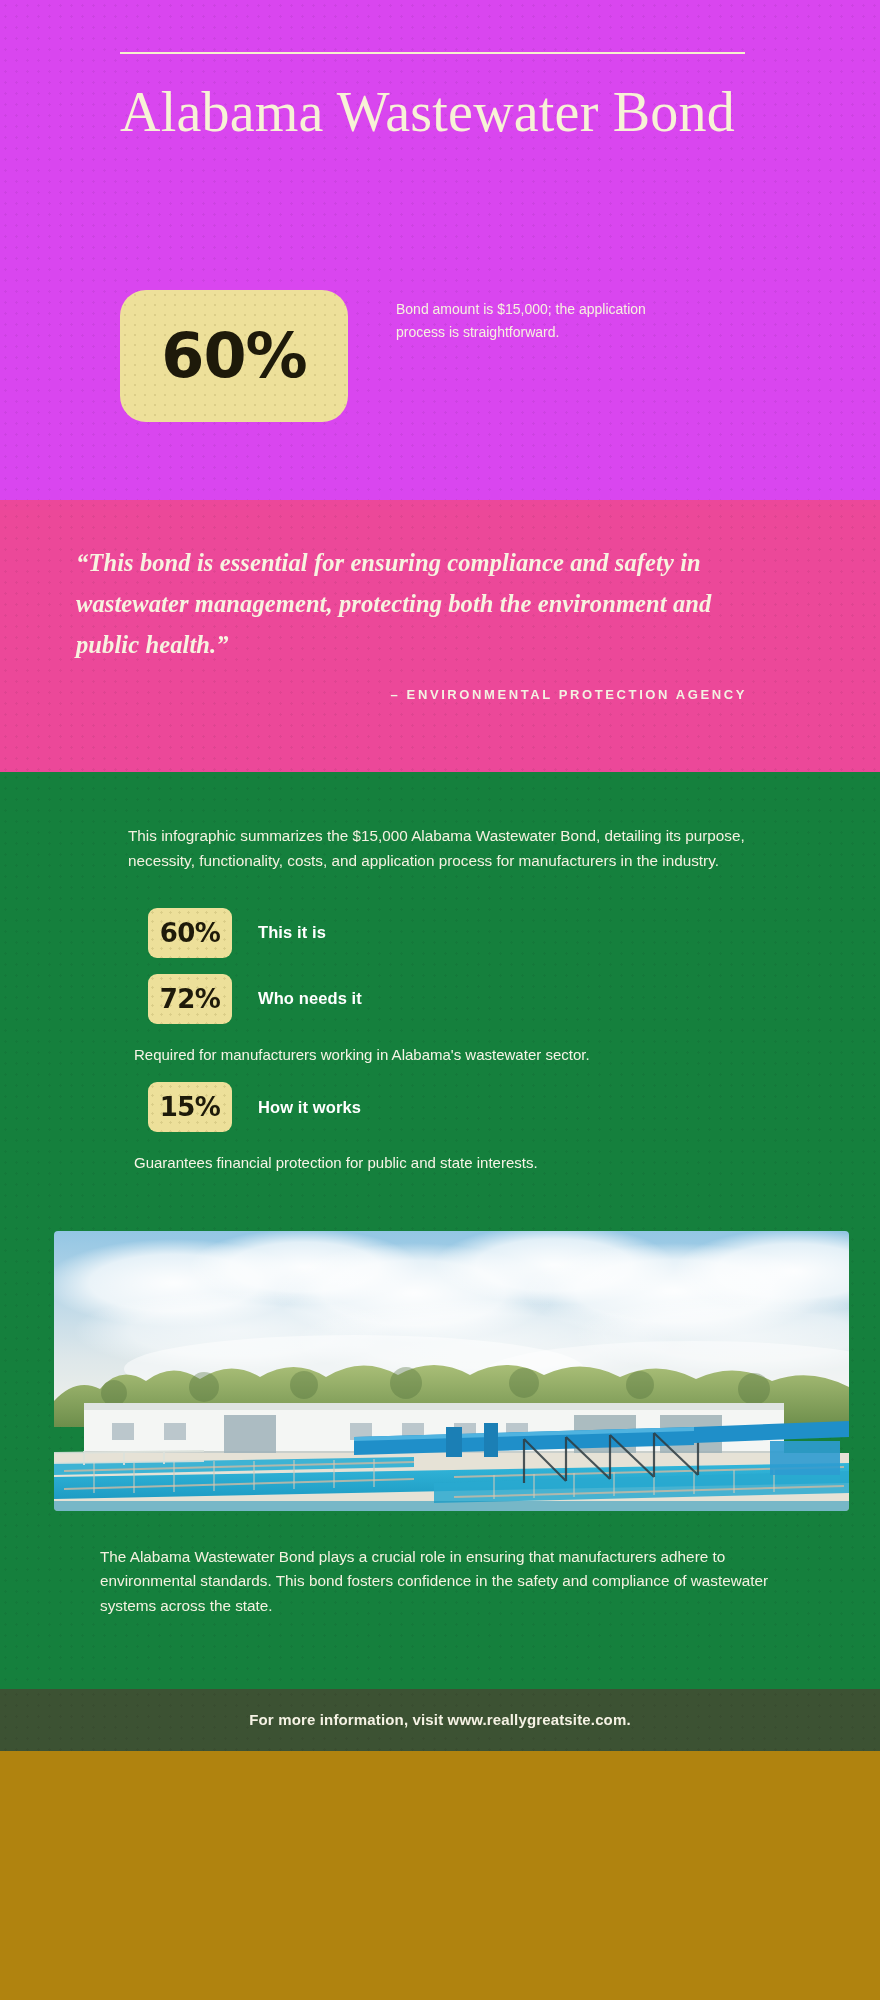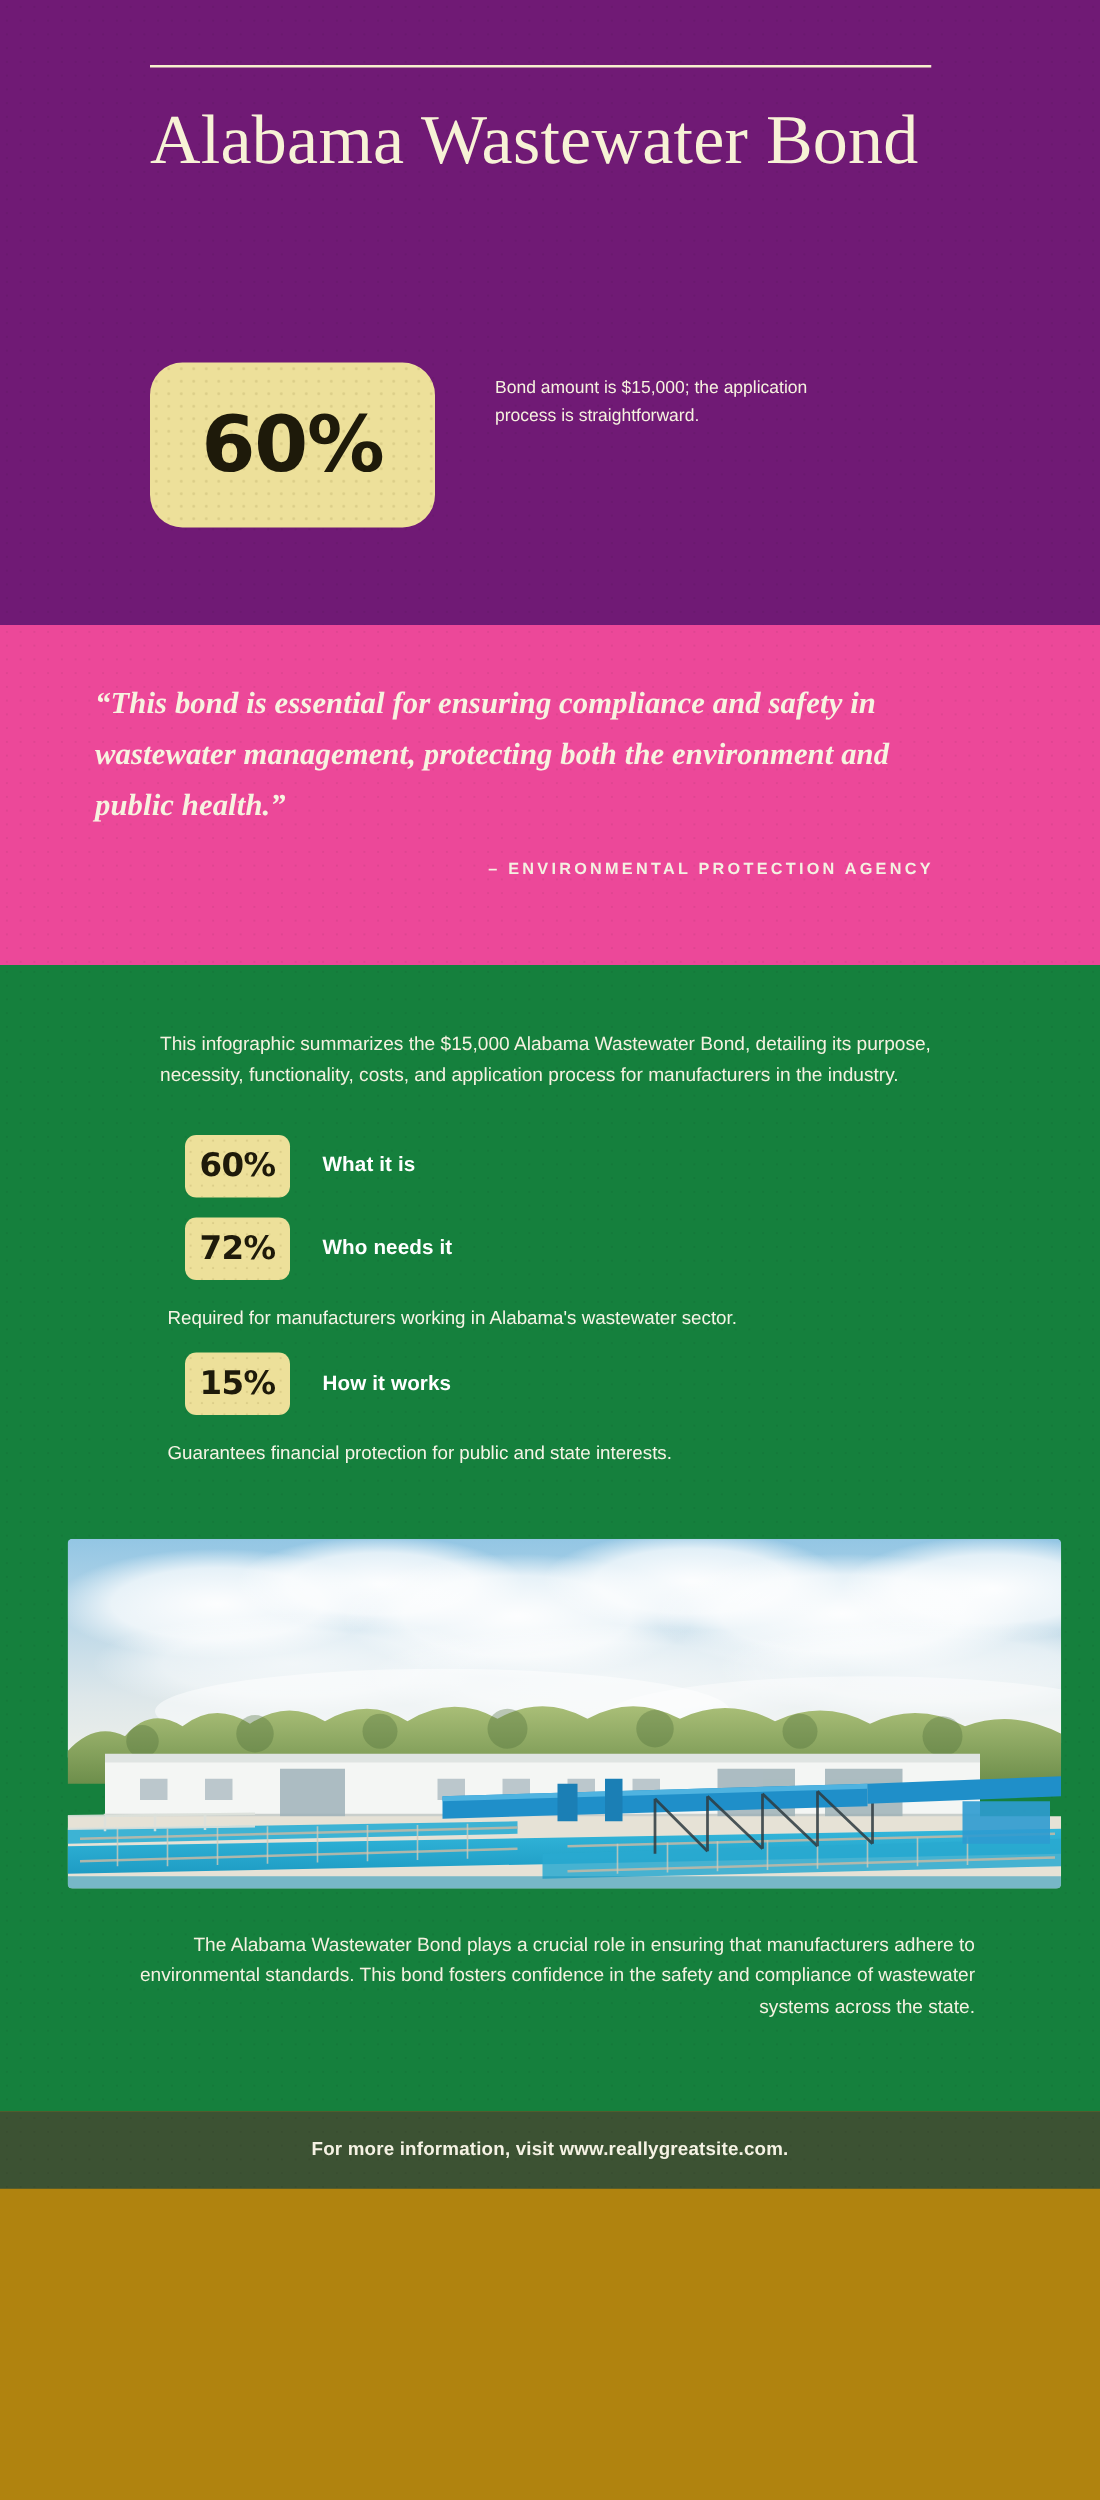--- a/index.html
+++ b/index.html
@@ -25,21 +25,21 @@
     position: absolute;
     inset: 0;
     pointer-events: none;
     background-image: radial-gradient(rgba(0,0,0,0.055) 1px, transparent 1.1px);
     background-size: 11px 11px;
   }
 
   
   .hero {
     position: relative;
-    background: #701a75;
+    background: #d946ef;
     height: 500px;
     box-sizing: border-box;
     padding: 0 0 0 0;
   }
   .hero-rule {
     position: absolute;
     left: 120px;
     top: 52px;
     width: 625px;
     height: 2px;
@@ -221,21 +221,20 @@
   }
   .photo-svg { display: block; width: 100%; height: 100%; }
 
   .outro {
     margin: 34px 0 0 88px;
     width: 680px;
     font-size: 15.3px;
     line-height: 1.62;
     color: #F5F1E0;
     padding-bottom: 58px;
-    text-align: right;
   }
 
   
   .footer-band {
     position: relative;
     background: #3C5233;
     height: 62px;
     display: flex;
     align-items: center;
     justify-content: center;
@@ -280,21 +279,21 @@
 
       <p class="intro">This infographic summarizes the $15,000 Alabama Wastewater Bond, detailing its purpose, necessity, functionality, costs, and application process for manufacturers in the industry.</p>
 
       <ul class="stat-list">
         <li class="stat-item">
           <div class="stat-head">
             <span class="badge-sm">
               <span class="badge-dots"></span>
               <span class="badge-val">60%</span>
             </span>
-            <span class="stat-label">What it is</span>
+            <span class="stat-label">This it is</span>
           </div>
         </li>
 
         <li class="stat-item">
           <div class="stat-head">
             <span class="badge-sm">
               <span class="badge-dots"></span>
               <span class="badge-val">72%</span>
             </span>
             <span class="stat-label">Who needs it</span>

